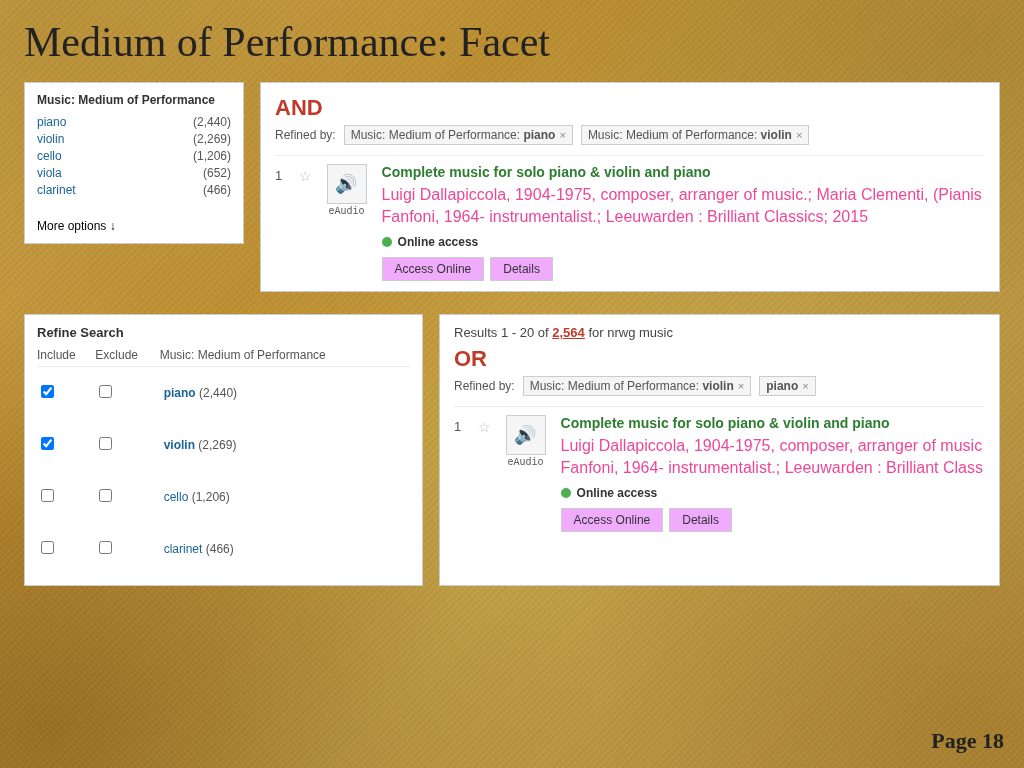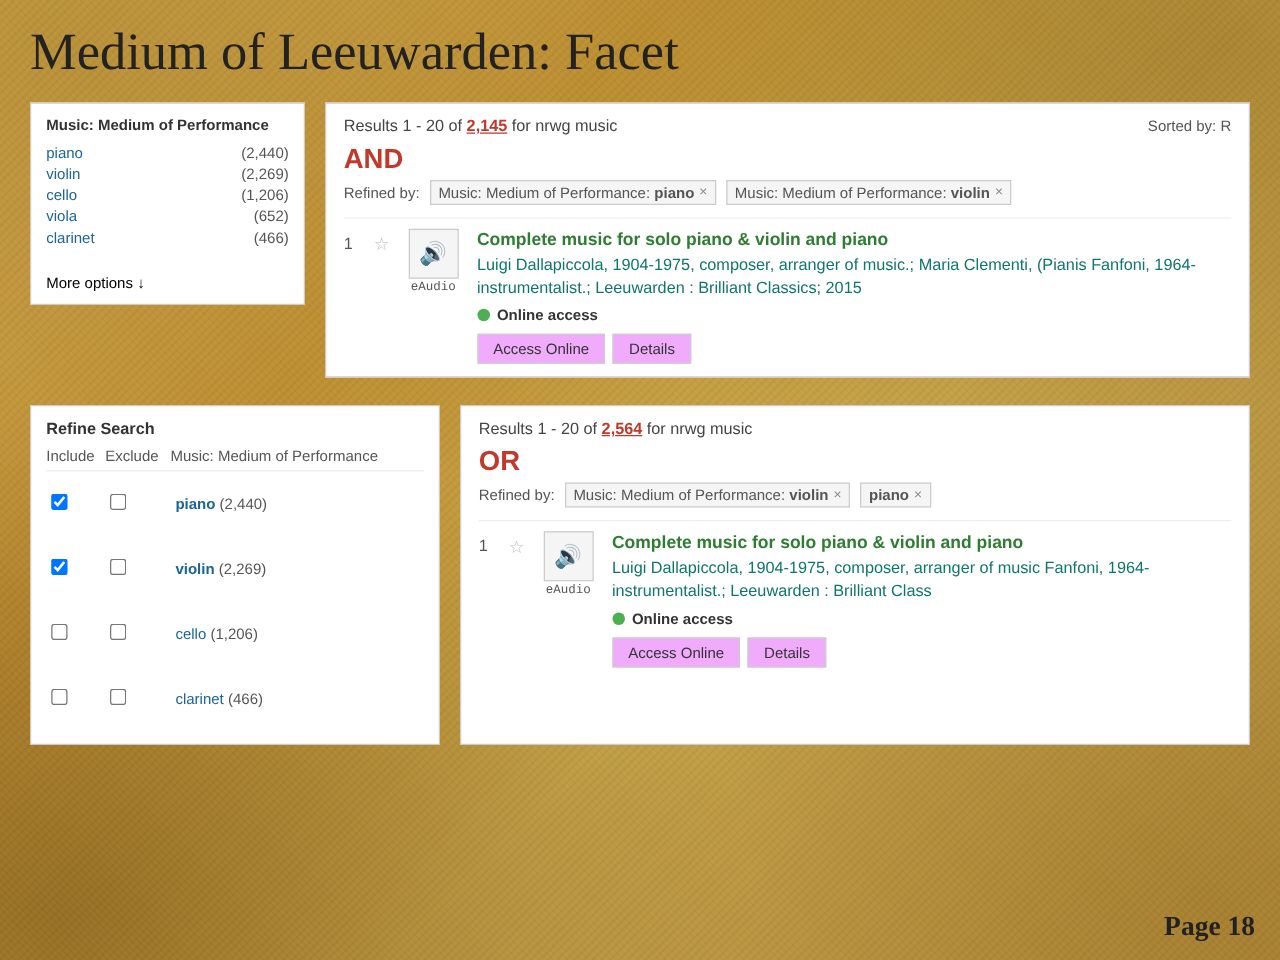--- a/index.html
+++ b/index.html
@@ -235,22 +235,22 @@
       color: #2e7d32;
       font-size: 14px;
       font-weight: bold;
       cursor: pointer;
       text-decoration: none;
       margin-bottom: 4px;
       display: block;
     }
 
     .result-meta {
-      font-size: 13px;
-      color: #0f766e;
+      font-size: 16px;
+      color: #ec4899;
       margin-bottom: 6px;
       line-height: 1.4;
     }
 
     .online-access {
       display: flex;
       align-items: center;
       gap: 6px;
       font-size: 12px;
       font-weight: bold;
@@ -281,21 +281,21 @@
     }
 
     
     .bottom-row {
       display: flex;
       gap: 16px;
       margin-top: 12px;
     }
 
     .refine-panel {
-      width: 328px;
+      width: 399px;
       flex-shrink: 0;
       background: #fff;
       border: 1px solid #ccc;
       padding: 10px 12px;
       font-size: 12px;
     }
 
     .refine-title {
       font-weight: bold;
       font-size: 13px;
@@ -356,21 +356,21 @@
       z-index: 2;
     }
   </style>
 </head>
 <body>
 
 <div class="bg"></div>
 
 <div class="content">
 
-  <h1 class="page-title">Medium of Leeuwarden: Facet</h1>
+  <h1 class="page-title">Medium of Performance: Facet</h1>
 
   <div class="panels">
 
     <div class="left-panel">
       <div class="facet-box">
         <div class="facet-title">Music: Medium of Performance</div>
         <div class="facet-item">
           <a class="facet-link">piano</a>
           <span class="facet-count">(2,440)</span>
         </div>
@@ -389,28 +389,20 @@
         <div class="facet-item">
           <a class="facet-link">clarinet</a>
           <span class="facet-count">(466)</span>
         </div>
         <div class="more-options">More options ↓</div>
       </div>
     </div>
 
     <div class="right-panel">
       <div class="results-box">
-        <div class="results-header">
-          <span class="results-count">
-            <span>Results 1 - 20 of</span>
-            <span class="results-count-num">2,145</span>
-            <span>for nrwg music</span>
-          </span>
-          <span class="sorted-by">Sorted by: R</span>
-        </div>
         <div class="logic-label">AND</div>
         <div class="refined-by">
           <span>Refined by:</span>
           <span class="filter-tag">
             <span>Music: Medium of Performance: <span class="filter-keyword">piano</span></span>
             <span class="close-x">×</span>
           </span>
           <span class="filter-tag">
             <span>Music: Medium of Performance: <span class="filter-keyword">violin</span></span>
             <span class="close-x">×</span>

